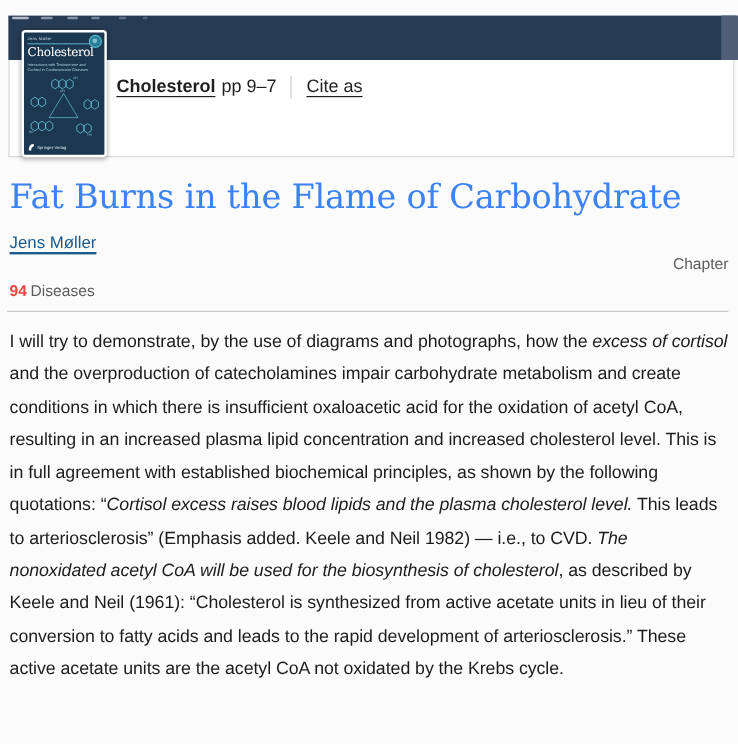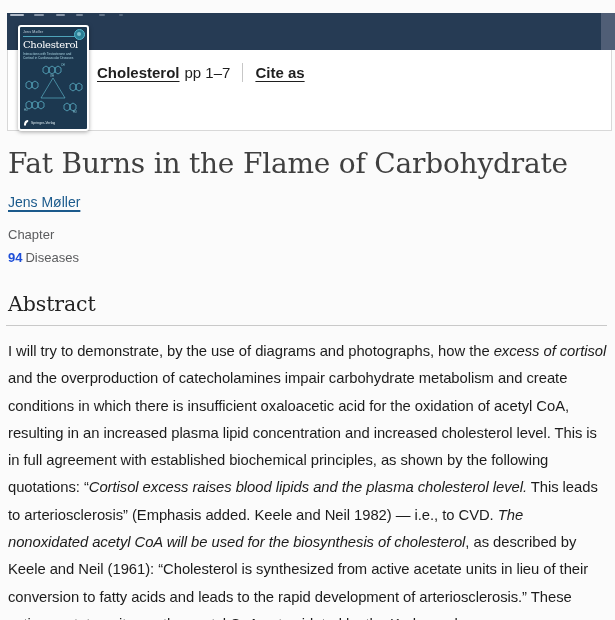--- a/index.html
+++ b/index.html
@@ -21,21 +21,21 @@
   }
   .band{position:absolute;left:-1px;top:0;width:607px;height:37px;background:var(--band);overflow:hidden;}
   .clip-dash{position:absolute;top:1px;height:2px;background:rgba(213,222,235,.55);border-radius:1px;}
   .ref-row{
     position:absolute;left:89px;top:50px;font-size:15px;color:var(--dark);
     display:flex;align-items:center;white-space:nowrap;
   }
   .ref-book{font-weight:700;text-decoration:underline;text-underline-offset:3px;text-decoration-thickness:1px;color:var(--dark);cursor:pointer;}
   .ref-pages{margin-left:5px;}
   .ref-divider{display:inline-block;width:1px;height:19px;background:#c7c7c7;margin:0 12px;}
-  .ref-cite{text-decoration:underline;text-underline-offset:3px;text-decoration-thickness:1px;color:var(--dark);cursor:pointer;font-weight:bold;}
+  .ref-cite{text-decoration:underline;text-underline-offset:3px;text-decoration-thickness:1px;color:var(--dark);cursor:pointer;}
   
   .cover{
     position:absolute;left:10px;top:12px;width:71px;height:106px;
     background:var(--cover);border:2.5px solid #fff;border-radius:3px;
     box-shadow:0 1px 4px rgba(0,0,0,.35);cursor:pointer;overflow:hidden;
   }
   .cover-inner{position:relative;width:100%;height:100%;padding:3px 3px 2px;}
   .cover-author{font-size:3.5px;color:#c7d6e1;letter-spacing:.2px;}
   .cover-line{height:1px;background:#4ea4ba;margin-top:1.5px;width:100%;}
   .cover-badge{
@@ -53,30 +53,30 @@
   .cover-pub{font-size:3.5px;color:#d9e8ee;}
   
   .scroll-thumb{
     position:absolute;right:0;top:13px;width:14px;height:37px;
     background:var(--thumb);z-index:9;cursor:pointer;
   }
   
   .main{position:absolute;left:8px;top:147px;width:599px;}
   .chapter-title{
     font-family:"DejaVu Serif","Liberation Serif",serif;font-weight:400;
-    font-size:28px;line-height:34px;color:#404040;letter-spacing:-.2px;
+    font-size:28px;line-height:34px;color:#3b82f6;letter-spacing:-.2px;
   }
   .author-link{
     display:inline-block;margin-top:13px;font-size:14px;color:var(--link);
     text-decoration:underline;text-underline-offset:3px;text-decoration-thickness:1.5px;
     cursor:pointer;
   }
-  .type-label{margin-top:16px;font-size:13px;color:var(--gray);}
+  .type-label{font-size:13px;color:var(--gray);text-align:right;}
   .accesses{margin-top:8px;font-size:13px;color:var(--gray);}
-  .accesses b{color:#1d4ed8;font-weight:700;margin-right:3px;}
+  .accesses b{color:#ef4444;font-weight:700;margin-right:3px;}
   .abstract-heading{
     font-family:"DejaVu Serif","Liberation Serif",serif;font-weight:400;
     font-size:20.5px;color:#222;margin-top:27px;letter-spacing:-.1px;
   }
   .abstract-rule{border:none;border-top:1px solid var(--rule);margin:9px 0 0 -2px;width:601px;}
   .abstract-text{
     margin-top:12px;font-size:14.8px;line-height:27.3px;color:#1c1c1c;
     letter-spacing:-.05px;
   }
   .abstract-text em{}
@@ -89,21 +89,21 @@
     <div class="clip-dash" style="left:3px;width:14px;background:rgba(225,232,242,.75);"></div>
     <div class="clip-dash" style="left:27px;width:10px;"></div>
     <div class="clip-dash" style="left:49px;width:9px;"></div>
     <div class="clip-dash" style="left:69px;width:7px;opacity:.8;"></div>
     <div class="clip-dash" style="left:92px;width:6px;opacity:.6;"></div>
     <div class="clip-dash" style="left:112px;width:4px;opacity:.45;"></div>
   </div>
 
   <div class="ref-row">
     <span class="ref-book">Cholesterol</span>
-    <span class="ref-pages">pp 1–7</span>
+    <span class="ref-pages">pp 9–7</span>
     <span class="ref-divider"></span>
     <span class="ref-cite">Cite as</span>
   </div>
 
   <div class="cover">
     <div class="cover-inner">
       <div class="cover-author">Jens Møller</div>
       <div class="cover-line"></div>
       <div class="cover-badge"></div>
       <div class="cover-title">Cholesterol</div>
@@ -139,16 +139,15 @@
 
 <div class="scroll-thumb"></div>
 
 <div class="main">
   <h1 class="chapter-title">Fat Burns in the Flame of Carbohydrate</h1>
   <a class="author-link">Jens Møller</a>
   <div class="type-label">Chapter</div>
   <div class="accesses">
     <b>94</b><span>Diseases</span>
   </div>
-  <h2 class="abstract-heading">Abstract</h2>
   <hr class="abstract-rule">
   <p class="abstract-text"><span>I will try to demonstrate, by the use of diagrams and photographs, how the </span><em>excess of cortisol</em><span> and the overproduction of catecholamines impair carbohydrate metabolism and create conditions in which there is insufficient oxaloacetic acid for the oxidation of acetyl CoA, resulting in an increased plasma lipid concentration and increased cholesterol level. This is in full agreement with established biochemical principles, as shown by the following quotations: “</span><em>Cortisol excess raises blood lipids and the plasma cholesterol level.</em><span> This leads to arteriosclerosis” (Emphasis added. Keele and Neil 1982) — i.e., to CVD. </span><em>The nonoxidated acetyl CoA will be used for the biosynthesis of cholesterol</em><span>, as described by Keele and Neil (1961): “Cholesterol is synthesized from active acetate units in lieu of their conversion to fatty acids and leads to the rapid development of arteriosclerosis.” These active acetate units are the acetyl CoA not oxidated by the Krebs cycle.</span></p>
 </div>
 
 </body></html>

